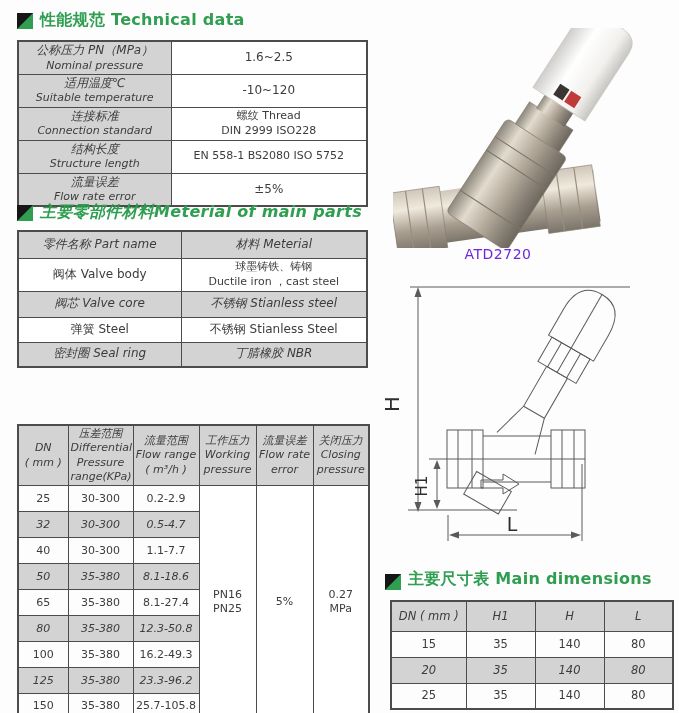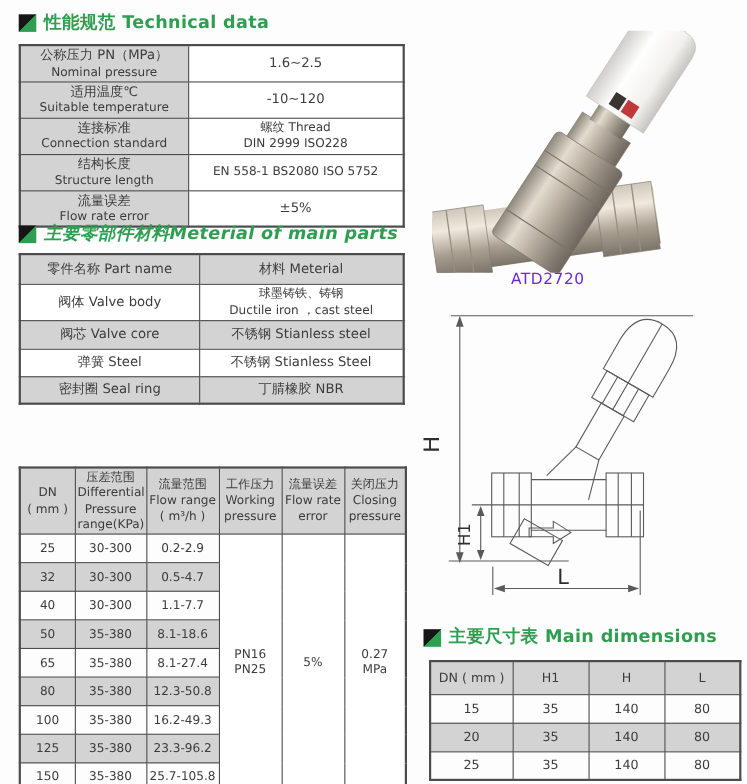--- a/index.html
+++ b/index.html
@@ -17,21 +17,21 @@
   .sec{position:absolute;display:flex;align-items:center;gap:7px;
        font-weight:bold;font-size:16px;color:var(--green);letter-spacing:.3px;white-space:nowrap;}
   .bullet{width:16px;height:16px;flex:none;
           background:linear-gradient(135deg,#161616 49%,var(--green) 51%);}
   
   table{position:absolute;border-collapse:collapse;table-layout:fixed;
         font-size:11px;color:var(--txt);}
   td,th{border:1px solid var(--bd);text-align:center;vertical-align:middle;
         padding:1px 2px;font-weight:normal;white-space:pre-line;line-height:1.3;}
   table{border:2px solid var(--bd);}
-  .gray{background:var(--gray);}
+  .gray{background:var(--gray);font-style:italic;}
   .white{background:#fff;}
   .zh{font-size:12px;}
   .en{font-size:11px;}
   .val{font-size:12px;}
   .t1{left:17px;top:40px;width:351px;}
   .t2{left:17px;top:230px;width:351px;}
   .t3{left:17px;top:424px;width:351px;}
   .t4{left:390px;top:600px;width:282px;font-size:11.5px;}
   
   .photo{position:absolute;left:393px;top:28px;}
@@ -281,21 +281,21 @@
         <path d="M52 237 l-3.5 -9 h7 z"></path>
       <path d="M64 263 l10 -3.5 v7 z"></path>
         <path d="M196 263 l-10 -3.5 v7 z"></path>
     </g>
 
     <text class="dim-label" transform="rotate(-90 14 132)" x="14" y="132" font-size="21" text-anchor="middle">H</text>
     <text class="dim-label" transform="rotate(-90 42 214)" x="42" y="214" font-size="15" text-anchor="middle">H1</text>
     <text class="dim-label" x="127" y="259" font-size="19" text-anchor="middle">L</text>
   </svg>
 
-  <div class="sec" style="left:385px;top:569px;">
+  <div class="sec" style="left:385px;top:569px;align-items:flex-end;">
     <span class="bullet"></span>
     <span>主要尺寸表 Main dimensions</span>
   </div>
 
   <table class="t4">
     <colgroup>
         <col style="width:75px">
         <col style="width:69px">
         <col style="width:69px">
         <col style="width:69px">

